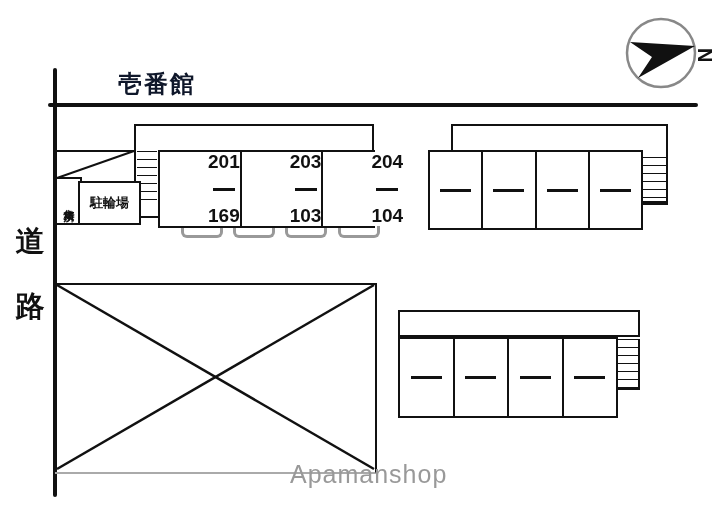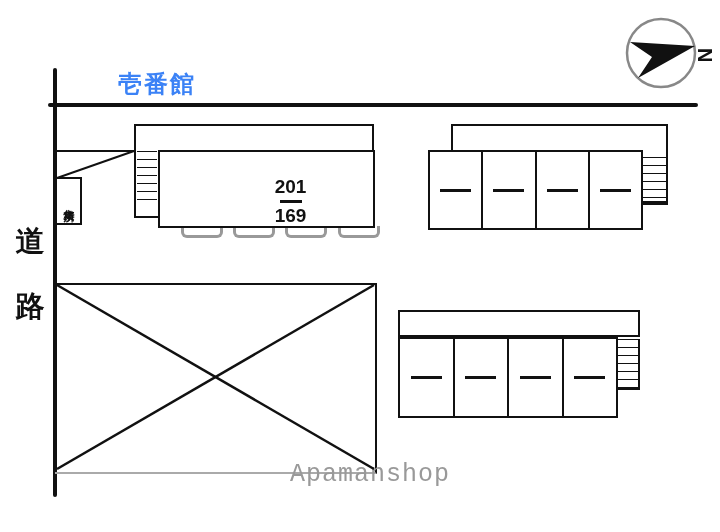--- a/index.html
+++ b/index.html
@@ -6,30 +6,30 @@
   #canvas{
     position:relative;width:720px;height:532px;background:#ffffff;
     font-family:"Liberation Sans","DejaVu Sans",sans-serif;overflow:hidden;
   }
   .abs{position:absolute;}
   
   .road-h{left:48px;top:103px;width:650px;height:4px;background:#111;border-radius:2px;}
   .road-v{left:53px;top:68px;width:4px;height:429px;background:#111;border-radius:2px;}
   .road-char{left:14px;width:32px;text-align:center;font-size:29px;font-weight:bold;color:#111;}
   
-  .bldg-name{left:118px;top:68px;font-size:24px;font-weight:bold;color:#3b82f6;letter-spacing:2px;}
+  .bldg-name{left:118px;top:68px;font-size:24px;font-weight:bold;color:#0f172a;letter-spacing:2px;}
   
   .compass{left:616px;top:10px;}
   
   .outer-rect{border:2px solid #111;background:#fff;}
   .main-outer{left:134px;top:124px;width:236px;height:90px;}
   .hatch{background:repeating-linear-gradient(to bottom,#111 0 1.5px,transparent 1.5px 8px);}
   .main-hatch{left:137px;top:151px;width:20px;height:52px;}
   .units-row{left:158px;top:150px;width:213px;height:74px;border:2px solid #111;background:#fff;display:flex;}
-  .unit{flex:1;border-right:2px solid #111;display:flex;flex-direction:column;align-items:center;justify-content:flex-end;background:#fff;margin-left:48px;}
+  .unit{flex:1;border-right:2px solid #111;display:flex;flex-direction:column;align-items:center;justify-content:space-between;background:#fff;margin-left:48px;}
   .unit:last-child{border-right:none;}
   .unit-num{font-size:19px;font-weight:bold;color:#111;line-height:1.05;}
   .unit-dash{width:22px;height:3px;background:#111;margin:3px 0;}
   .tab{top:226px;width:36px;height:9px;border:3px solid #999;border-top:none;border-radius:0 0 6px 6px;background:#fff;}
   
   .tri-top{left:56px;top:150px;width:78px;height:2px;background:#111;}
   .label-box{border:2px solid #111;background:#fff;display:flex;align-items:center;justify-content:center;color:#111;font-weight:bold;}
   .waste-box{left:55px;top:177px;width:23px;height:44px;}
   .waste-box span{writing-mode:vertical-rl;text-orientation:upright;font-size:11px;letter-spacing:1px;}
   .bike-box{left:78px;top:181px;width:59px;height:40px;font-size:13px;letter-spacing:0px;}
@@ -40,21 +40,21 @@
   .p1-cells{left:428px;top:150px;width:211px;height:76px;}
   .p1-hatch{left:643px;top:157px;width:23px;height:44px;border-bottom:2px solid #111;}
   .p2-bar{left:398px;top:310px;width:238px;height:23px;}
   .p2-cells{left:398px;top:337px;width:216px;height:77px;}
   .p2-hatch{left:618px;top:339px;width:20px;height:49px;border-right:2px solid #111;border-bottom:2px solid #111;}
   .pcells{border:2px solid #111;background:#fff;display:flex;}
   .pcell{flex:1;border-right:2px solid #111;display:flex;align-items:center;justify-content:center;background:#fff;}
   .pcell:last-child{border-right:none;}
   .pdash{width:31px;height:3px;background:#111;}
   
-  .watermark{left:290px;top:460px;font-size:25px;color:#999;letter-spacing:1px;font-family:Liberation Mono, monospace;}
+  .watermark{left:290px;top:460px;font-size:25px;color:#999;letter-spacing:1px;}
   .overlay{left:0;top:0;pointer-events:none;}
 </style>
 </head>
 <body>
 
 <div id="canvas">
 
   <div class="abs road-h"></div>
   <div class="abs road-v"></div>
   <div class="abs road-char" style="top:222px;">道</div>
@@ -75,25 +75,38 @@
   <div class="abs tab" style="left:233px;"></div>
   <div class="abs tab" style="left:285px;"></div>
   <div class="abs tab" style="left:338px;"></div>
 
   <div class="abs units-row">
     <div class="unit">
       <span class="unit-num">201</span>
       <span class="unit-dash"></span>
       <span class="unit-num">169</span>
     </div>
+    <div class="unit">
+      <span class="unit-num">203</span>
+      <span class="unit-dash"></span>
+      <span class="unit-num">103</span>
+    </div>
+    <div class="unit">
+      <span class="unit-num">204</span>
+      <span class="unit-dash"></span>
+      <span class="unit-num">104</span>
+    </div>
   </div>
 
   <div class="abs tri-top"></div>
   <div class="abs label-box waste-box">
     <span>集積所</span>
+  </div>
+  <div class="abs label-box bike-box">
+    <span>駐輪場</span>
   </div>
 
   <div class="abs xlot"></div>
 
   <div class="abs outer-rect p1-outer"></div>
   <div class="abs pcells p1-cells">
     <div class="pcell">
         <span class="pdash"></span>
       </div>
     <div class="pcell">

